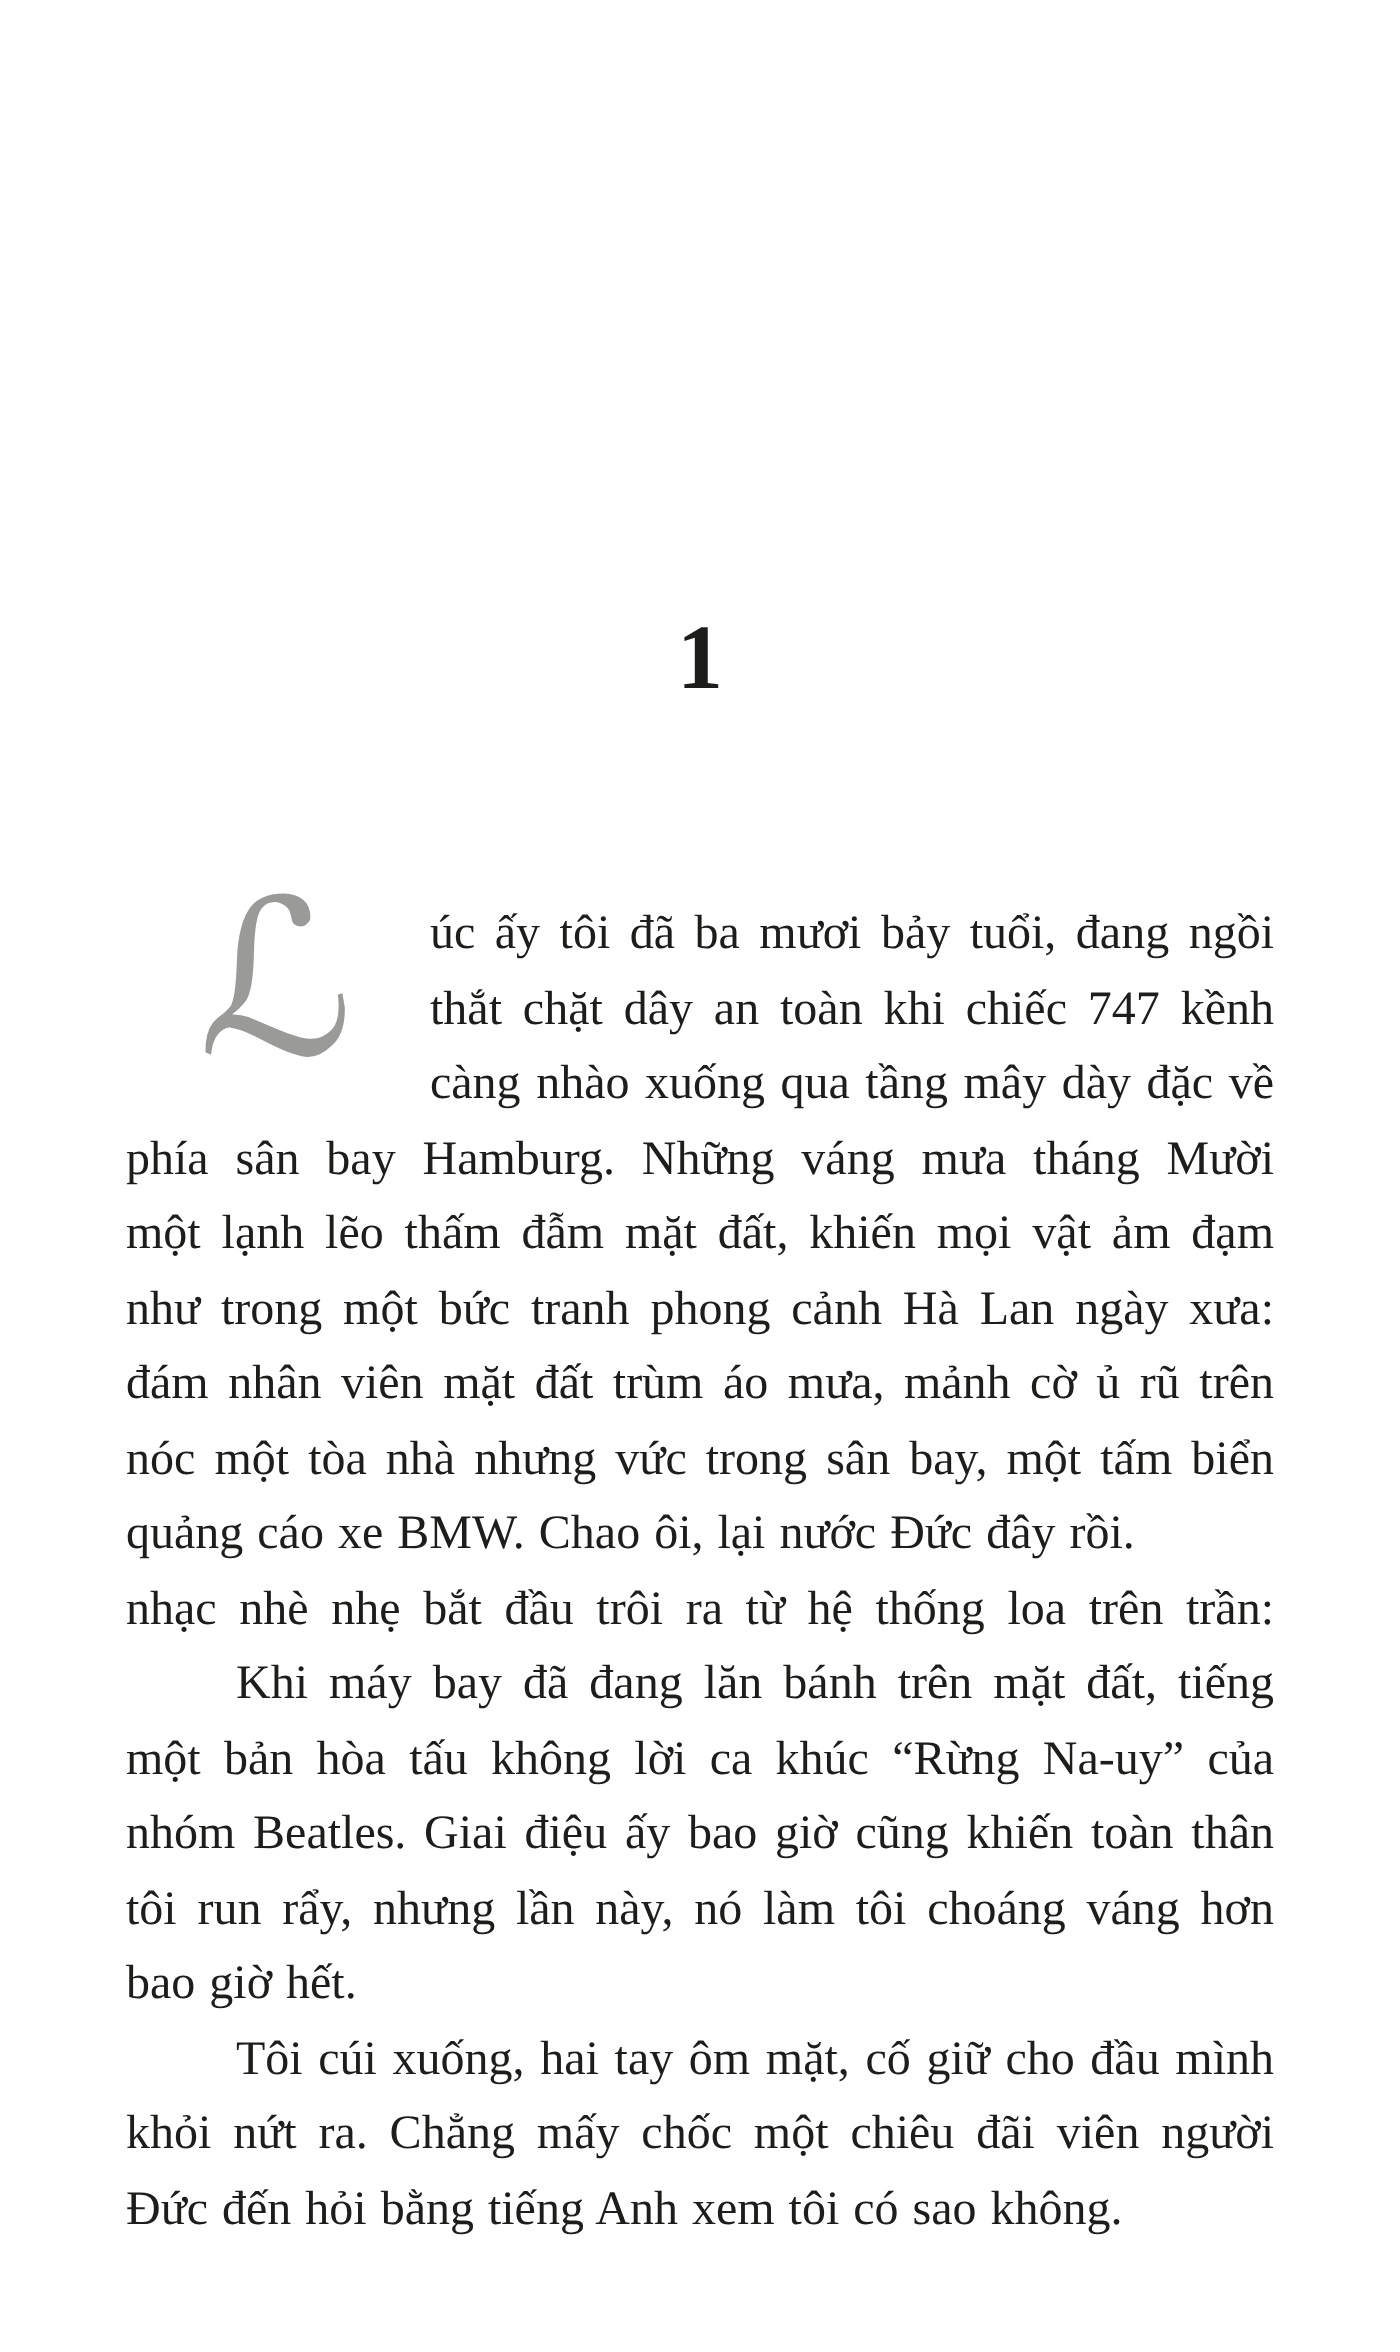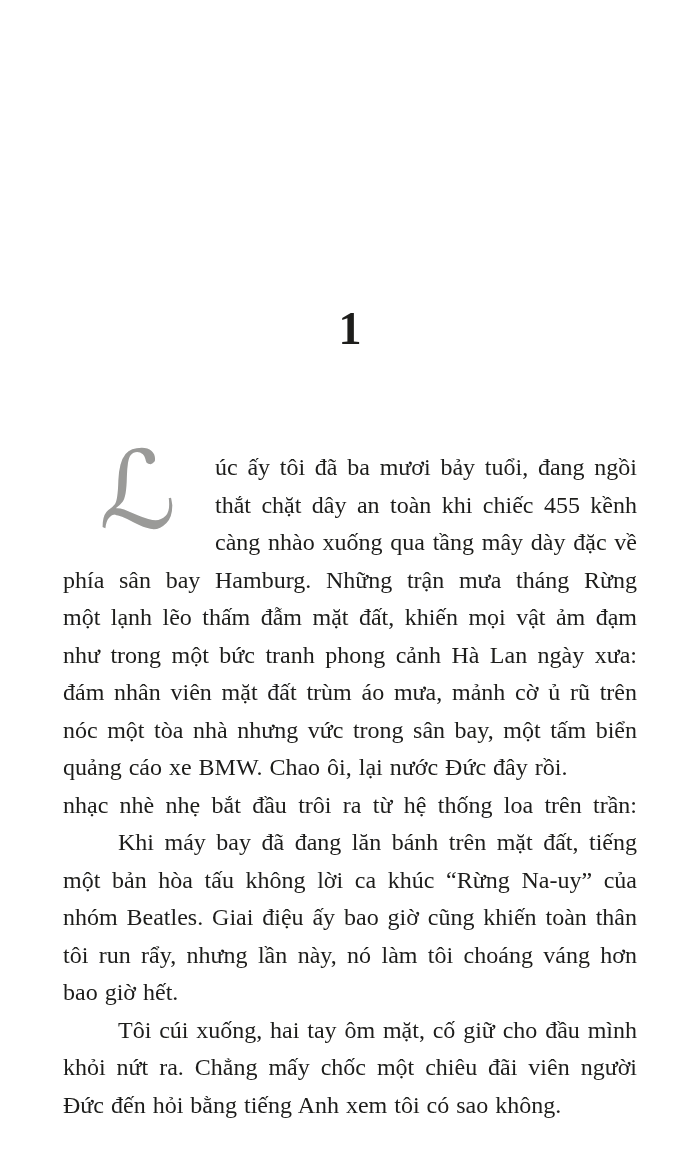--- a/index.html
+++ b/index.html
@@ -74,23 +74,23 @@
 <div class="page">
 
   <div class="chapter-number">1</div>
 
   <div class="text-block">
 
     <span class="drop-cap">ℒ</span>
 
     <div class="para">
       <span class="line dropcap-offset">úc ấy tôi đã ba mươi bảy tuổi, đang ngồi</span>
-      <span class="line dropcap-offset">thắt chặt dây an toàn khi chiếc 455 kềnh</span>
+      <span class="line dropcap-offset">thắt chặt dây an toàn khi chiếc 747 kềnh</span>
       <span class="line dropcap-offset">càng nhào xuống qua tầng mây dày đặc về</span>
-      <span class="line">phía sân bay Hamburg. Những trận mưa tháng Rừng</span>
+      <span class="line">phía sân bay Hamburg. Những váng mưa tháng Mười</span>
       <span class="line">một lạnh lẽo thấm đẫm mặt đất, khiến mọi vật ảm đạm</span>
       <span class="line">như trong một bức tranh phong cảnh Hà Lan ngày xưa:</span>
       <span class="line">đám nhân viên mặt đất trùm áo mưa, mảnh cờ ủ rũ trên</span>
       <span class="line">nóc một tòa nhà nhưng vức trong sân bay, một tấm biển</span>
       <span class="line para-end">quảng cáo xe BMW. Chao ôi, lại nước Đức đây rồi.</span>
     </div>
 
     <div class="para">
       <span class="line">nhạc nhè nhẹ bắt đầu trôi ra từ hệ thống loa trên trần:</span>
       <span class="line indent">Khi máy bay đã đang lăn bánh trên mặt đất, tiếng</span>

